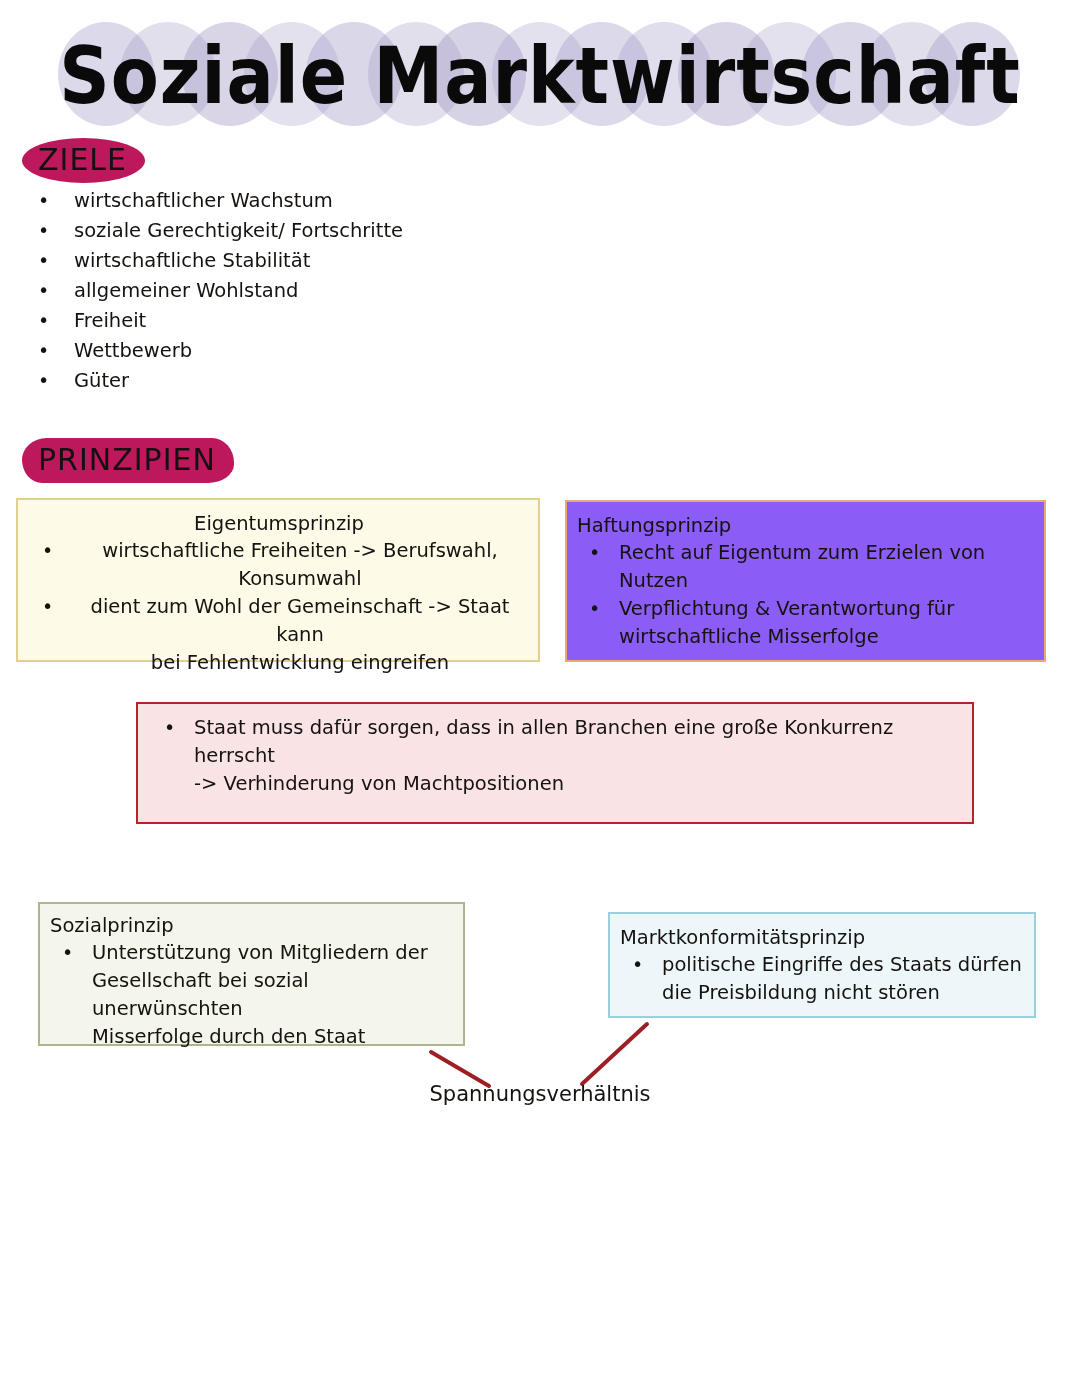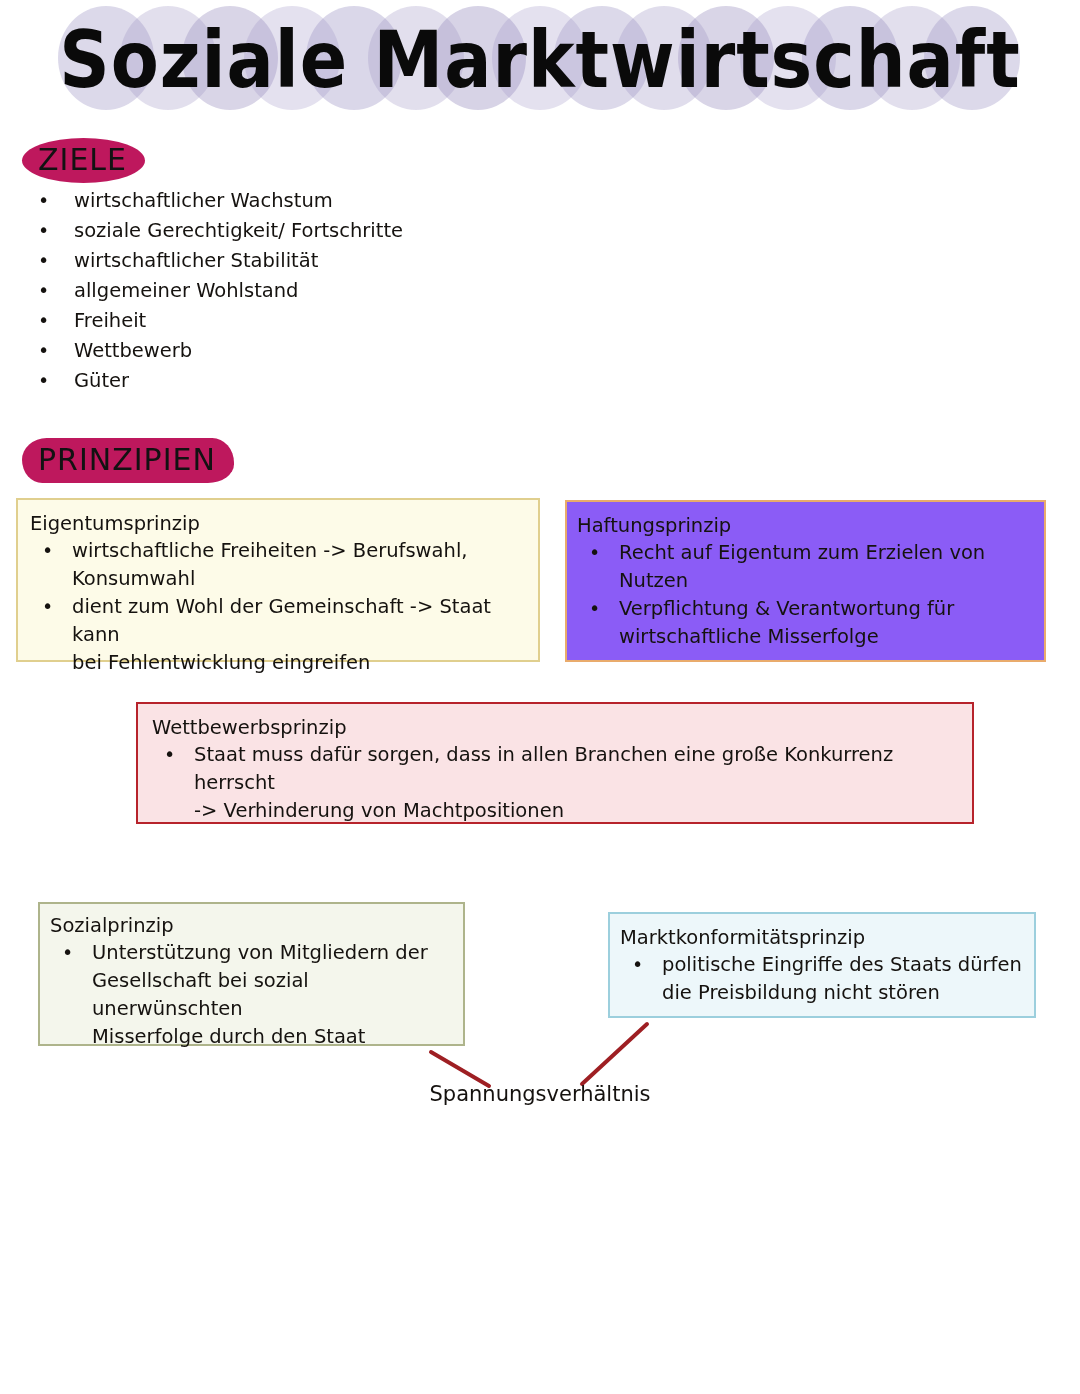--- a/index.html
+++ b/index.html
@@ -12,21 +12,21 @@
     height: 1394px;
     position: relative;
     font-family: "DejaVu Sans", sans-serif;
     overflow: hidden;
   }
 
   
   .title-wrap {
     position: absolute;
     left: 0;
-    top: 0;
+    top: 16px;
     width: 1060px;
     height: 120px;
   }
   .title-highlight {
     position: absolute;
     left: 58px;
     top: 6px;
     width: 962px;
     height: 104px;
   }
@@ -134,20 +134,21 @@
     top: -1px;
     font-size: 19px;
     color: #15120f;
   }
 
   #box-eigentum {
     left: 16px; top: 498px; width: 524px; height: 164px;
     background: #fdfbe8;
     border-color: #e0cf8e;
     padding: 10px 10px 0 12px;
+    text-align: center;
   }
   #box-haftung {
     left: 565px; top: 500px; width: 481px; height: 162px;
     background: #8b5cf6;
     border-color: #e9ab6c;
     padding: 10px 8px 0 10px;
   }
   #box-wettbewerb {
     left: 136px; top: 702px; width: 838px; height: 122px;
     background: #fae3e5;
@@ -209,21 +210,21 @@
     <span style="left:866px; opacity:0.36;"></span>
   </div>
   <div class="title-text">Soziale Marktwirtschaft</div>
 </div>
 
 <div id="ziele-head" class="section-head">ZIELE</div>
 
 <ul class="ziele-list">
   <li>wirtschaftlicher Wachstum</li>
   <li>soziale Gerechtigkeit/ Fortschritte</li>
-  <li>wirtschaftlicher Stabilität</li>
+  <li>wirtschaftliche Stabilität</li>
   <li>allgemeiner Wohlstand</li>
   <li>Freiheit</li>
   <li>Wettbewerb</li>
   <li>Güter</li>
 </ul>
 
 <div id="prinzipien-head" class="section-head">PRINZIPIEN</div>
 
 <div id="box-eigentum" class="pbox">
   <div class="ptitle">Eigentumsprinzip</div>
@@ -235,21 +236,20 @@
 
 <div id="box-haftung" class="pbox">
   <div class="ptitle">Haftungsprinzip</div>
   <ul>
     <li><span>Recht auf Eigentum zum Erzielen von Nutzen</span></li>
     <li><span>Verpflichtung &amp; Verantwortung für</span><br><span>wirtschaftliche Misserfolge</span></li>
   </ul>
 </div>
 
 <div id="box-wettbewerb" class="pbox">
-  <div class="ptitle">Wettbewerbsprinzip</div>
   <ul>
     <li><span>Staat muss dafür sorgen, dass in allen Branchen eine große Konkurrenz herrscht</span><br><span>-&gt; Verhinderung von Machtpositionen</span></li>
   </ul>
 </div>
 
 <div id="box-sozial" class="pbox">
   <div class="ptitle">Sozialprinzip</div>
   <ul>
     <li><span>Unterstützung von Mitgliedern der</span><br><span>Gesellschaft bei sozial unerwünschten</span><br><span>Misserfolge durch den Staat</span></li>
   </ul>

